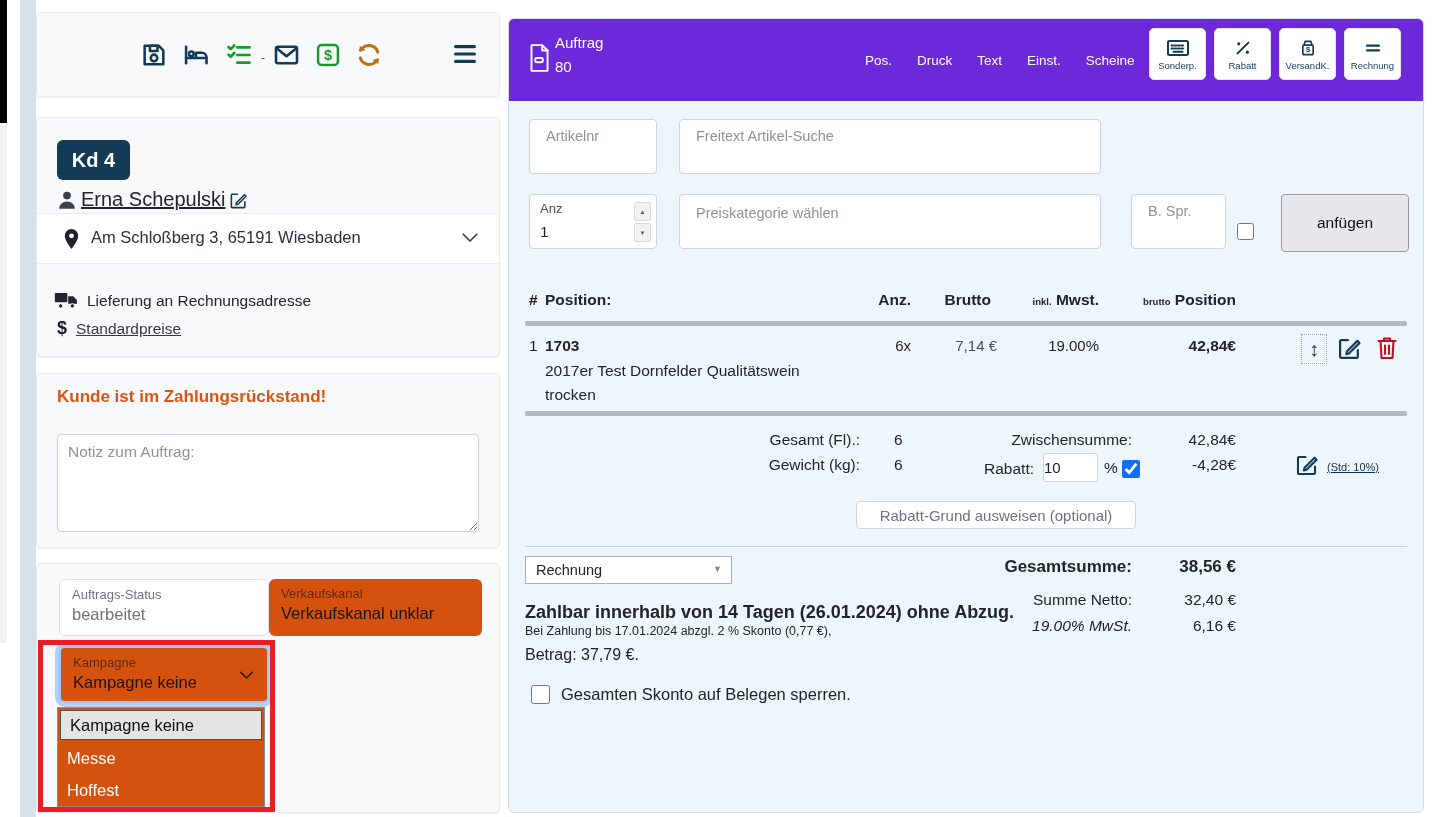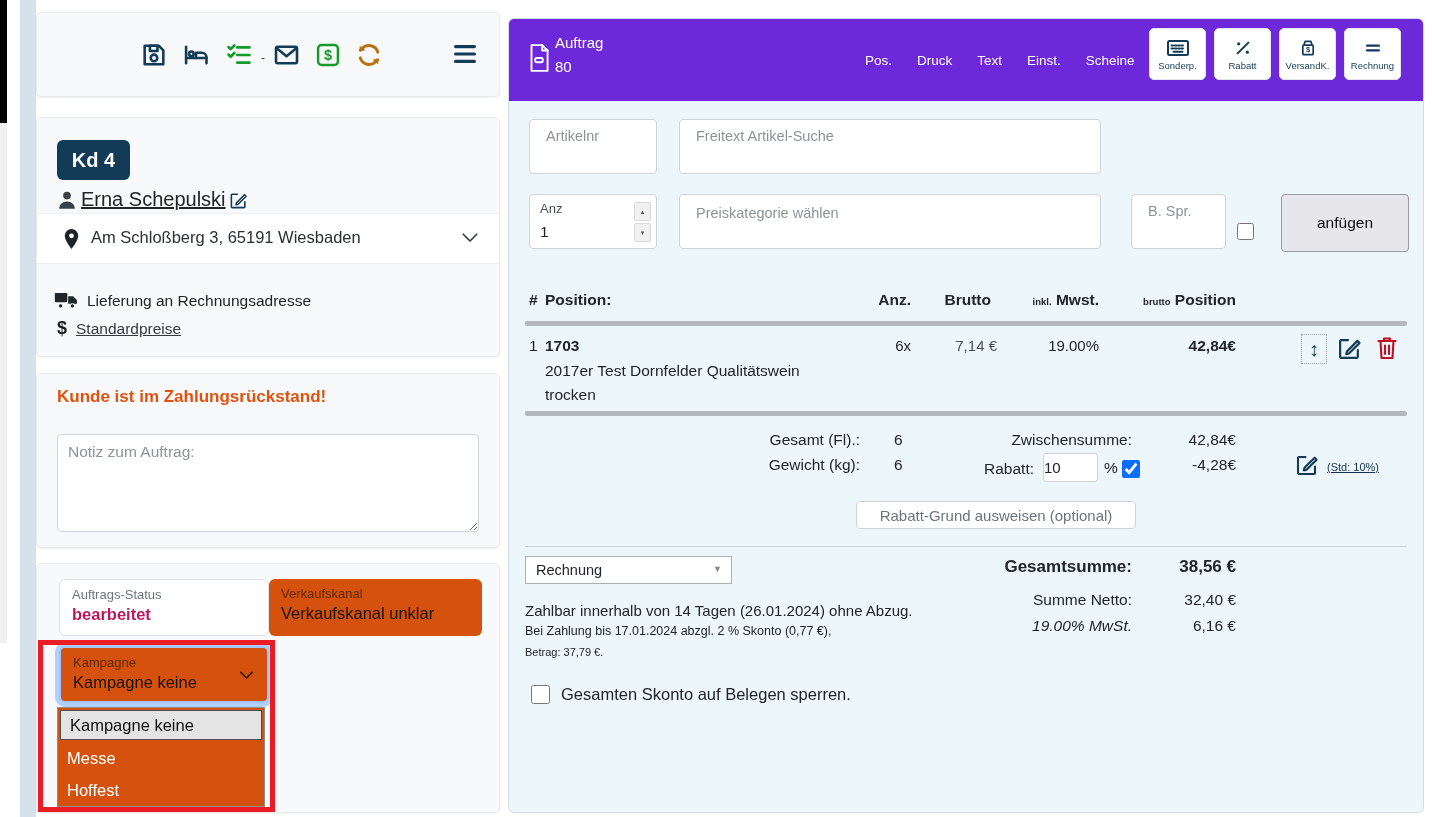--- a/index.html
+++ b/index.html
@@ -146,21 +146,21 @@
   </div>
 
   <div class="card" style="left:36px;top:373px;width:464px;height:175px;">
     <div class="abs" style="left:20px;top:13px;font-size:17px;font-weight:bold;color:#e05210;">Kunde ist im Zahlungsrückstand!</div>
     <textarea class="abs" style="left: 20px; top: 40px; width: 422px; height: 98px; border: 1px solid rgb(206, 212, 218); border-radius: 4px; font-size: 15.5px; padding: 8px 10px; resize: both; background: rgb(255, 255, 255); color: rgb(33, 37, 41); margin-top: 20px;" placeholder="Notiz zum Auftrag:"></textarea>
   </div>
 
   <div class="card" style="left:36px;top:563px;width:464px;height:250px;">
     <div class="abs selbox" style="left:22px;top:15px;width:210px;height:57px;background:#fff;border:1px solid #dfe3e7;">
       <div class="sel-label" style="color:#6c757d;">Auftrags-Status</div>
-      <div class="sel-value" style="color:#be185d;font-weight:bold;">bearbeitet</div>
+      <div class="sel-value" style="color:#737373;">bearbeitet</div>
     </div>
     <div class="abs selbox" style="left:232px;top:15px;width:213px;height:57px;background:#d4520e;">
       <div class="sel-label" style="color:rgba(50,22,4,.72);">Verkaufskanal</div>
       <div class="sel-value" style="color:#1d1206;">Verkaufskanal unklar</div>
     </div>
     <div class="abs selbox" style="left:22px;top:82px;width:210px;height:57px;background:#d4520e;border:2px solid #9ec5fe;box-shadow:0 0 0 4px rgba(13,110,253,.30);cursor:pointer;">
       <div class="sel-label" style="color:rgba(50,22,4,.72);">Kampagne</div>
       <div class="sel-value" style="color:#1d1206;">Kampagne keine</div>
       <span class="abs" style="right:13px;top:22px;">
         <svg width="15" height="11" viewBox="0 0 24 16" style="stroke:#2b1a08;fill:none;stroke-width:2.4;stroke-linecap:round;stroke-linejoin:round;">
@@ -333,21 +333,21 @@
       <span style="position:absolute;right:9px;top:7px;font-size:9px;color:#888;">▼</span>
     </div>
 
     <span class="abs ralign" style="right:291px;top:538px;font-size:17px;font-weight:bold;color:#212529;">Gesamtsumme:</span>
     <span class="abs ralign" style="right:187px;top:538px;font-size:17px;font-weight:bold;color:#212529;">38,56 €</span>
     <span class="abs ralign" style="right:291px;top:572px;font-size:15.5px;color:#212529;">Summe Netto:</span>
     <span class="abs ralign" style="right:187px;top:572px;font-size:15.5px;color:#212529;">32,40 €</span>
     <span class="abs ralign" style="right:291px;top:598px;font-size:15.5px;font-style:italic;color:#212529;">19.00% MwSt.</span>
     <span class="abs ralign" style="right:187px;top:598px;font-size:15.5px;color:#212529;">6,16 €</span>
 
-    <div class="abs" style="left:16px;top:583px;font-size:15px;color:#212529;">Zahlbar innerhalb von 14 Tagen (26.01.2024) ohne Abzug.</div>
+    <div class="abs" style="left:16px;top:583px;font-size:18px;color:#212529;font-weight:bold;">Zahlbar innerhalb von 14 Tagen (26.01.2024) ohne Abzug.</div>
     <div class="abs" style="left:16px;top:605px;font-size:12.5px;color:#212529;">Bei Zahlung bis 17.01.2024 abzgl. 2 % Skonto (0,77 €),</div>
-    <div class="abs" style="left:16px;top:627px;font-size:11px;color:#212529;">Betrag: 37,79 €.</div>
+    <div class="abs" style="left:16px;top:627px;font-size:16px;color:#212529;">Betrag: 37,79 €.</div>
 
     <input type="checkbox" class="abs" style="left: 22px; top: 666px; width: 19px; height: 19px;">
     <span class="abs" style="left:52px;top:666px;font-size:16.5px;color:#212529;">Gesamten Skonto auf Belegen sperren.</span>
 
   </div>
 </div>
 
 </body></html>

